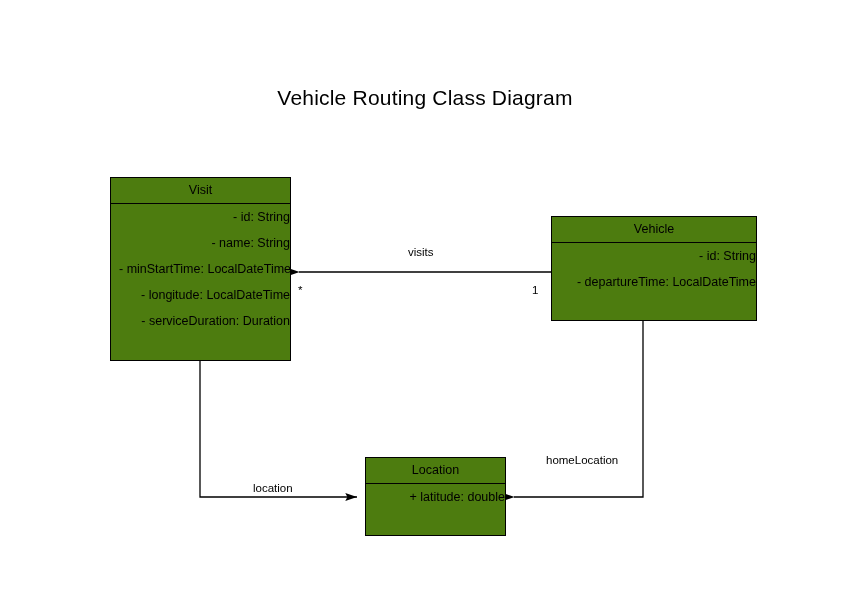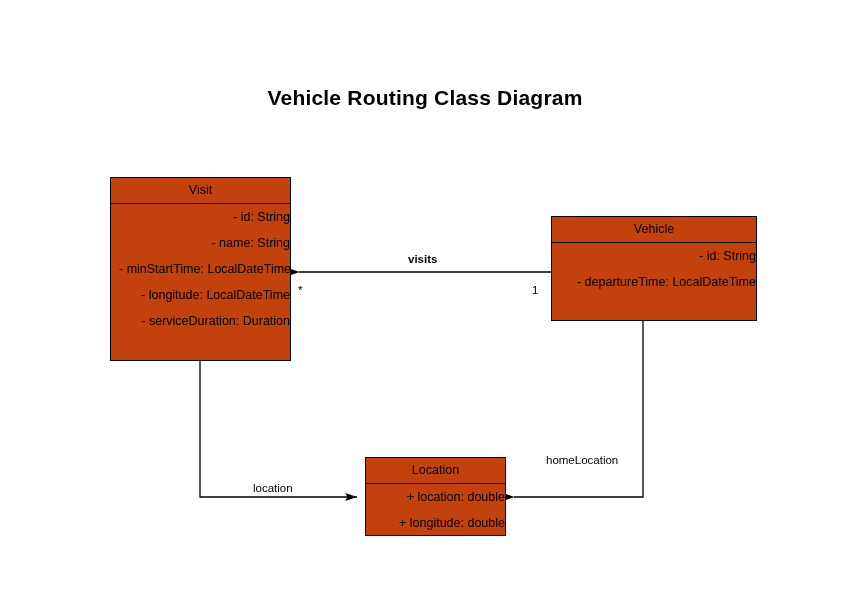--- a/index.html
+++ b/index.html
@@ -23,29 +23,29 @@
     width: 850px;
     height: 600px;
   }
   .diagram-title {
     position: absolute;
     left: 0;
     top: 86px;
     width: 850px;
     text-align: center;
     font-size: 21px;
-    font-weight: bold;
+    font-weight: normal;
     color: #000000;
     letter-spacing: 0.2px;
   }
   
   .uml-class {
     position: absolute;
     box-sizing: border-box;
-    background: #c2410c;
+    background: #4d7c0f;
     border: 1.3px solid #000000;
   }
   .uml-class-name {
     box-sizing: border-box;
     text-align: center;
     font-size: 12.5px;
     color: #000000;
     border-bottom: 1.3px solid #000000;
     line-height: 25px;
     height: 26px;
@@ -93,21 +93,21 @@
     padding: 0 3px;
     text-align: center;
   }
   .multiplicity {
     position: absolute;
     font-size: 11.5px;
     color: #000000;
     background: transparent;
     white-space: nowrap;
   }
-  #label-visits { left: 405px; top: 253px; font-weight: bold; }
+  #label-visits { left: 405px; top: 246px; }
   #label-location { left: 250px; top: 482px; }
   #label-homelocation { left: 543px; top: 454px; }
   #mult-visits-star { left: 298px; top: 284px; }
   #mult-visits-one { left: 532px; top: 284px; }
 </style>
 </head>
 <body>
 
 <svg id="canvas" viewBox="0 0 850 600" xmlns="http://www.w3.org/2000/svg">
   <defs>
@@ -149,22 +149,21 @@
   <div class="uml-class-name">Vehicle</div>
   <div class="uml-attrs">
     <div class="uml-attr">- id: String</div>
     <div class="uml-attr">- departureTime: LocalDateTime</div>
   </div>
 </div>
 
 <div class="uml-class" id="class-location">
   <div class="uml-class-name">Location</div>
   <div class="uml-attrs">
-    <div class="uml-attr">+ location: double</div>
-    <div class="uml-attr">+ longitude: double</div>
+    <div class="uml-attr">+ latitude: double</div>
   </div>
 </div>
 
 <div class="edge-label" id="label-visits">visits</div>
 <div class="edge-label" id="label-location">location</div>
 <div class="edge-label" id="label-homelocation">homeLocation</div>
 
 <div class="multiplicity" id="mult-visits-star">*</div>
 <div class="multiplicity" id="mult-visits-one">1</div>
 

